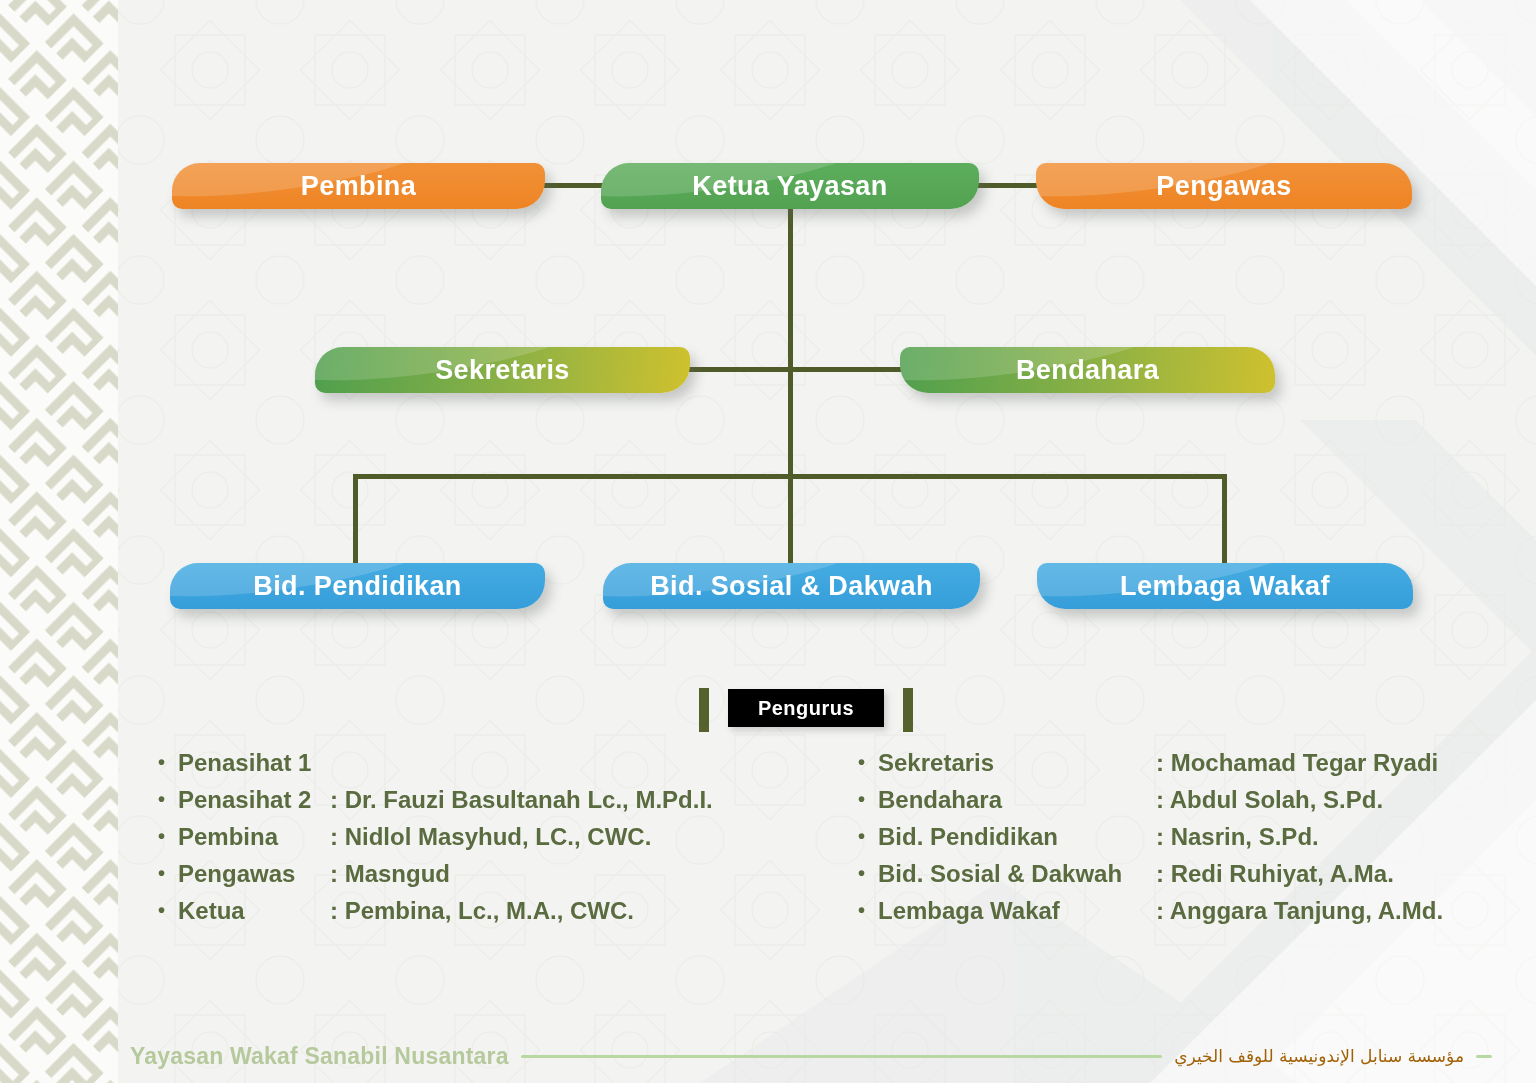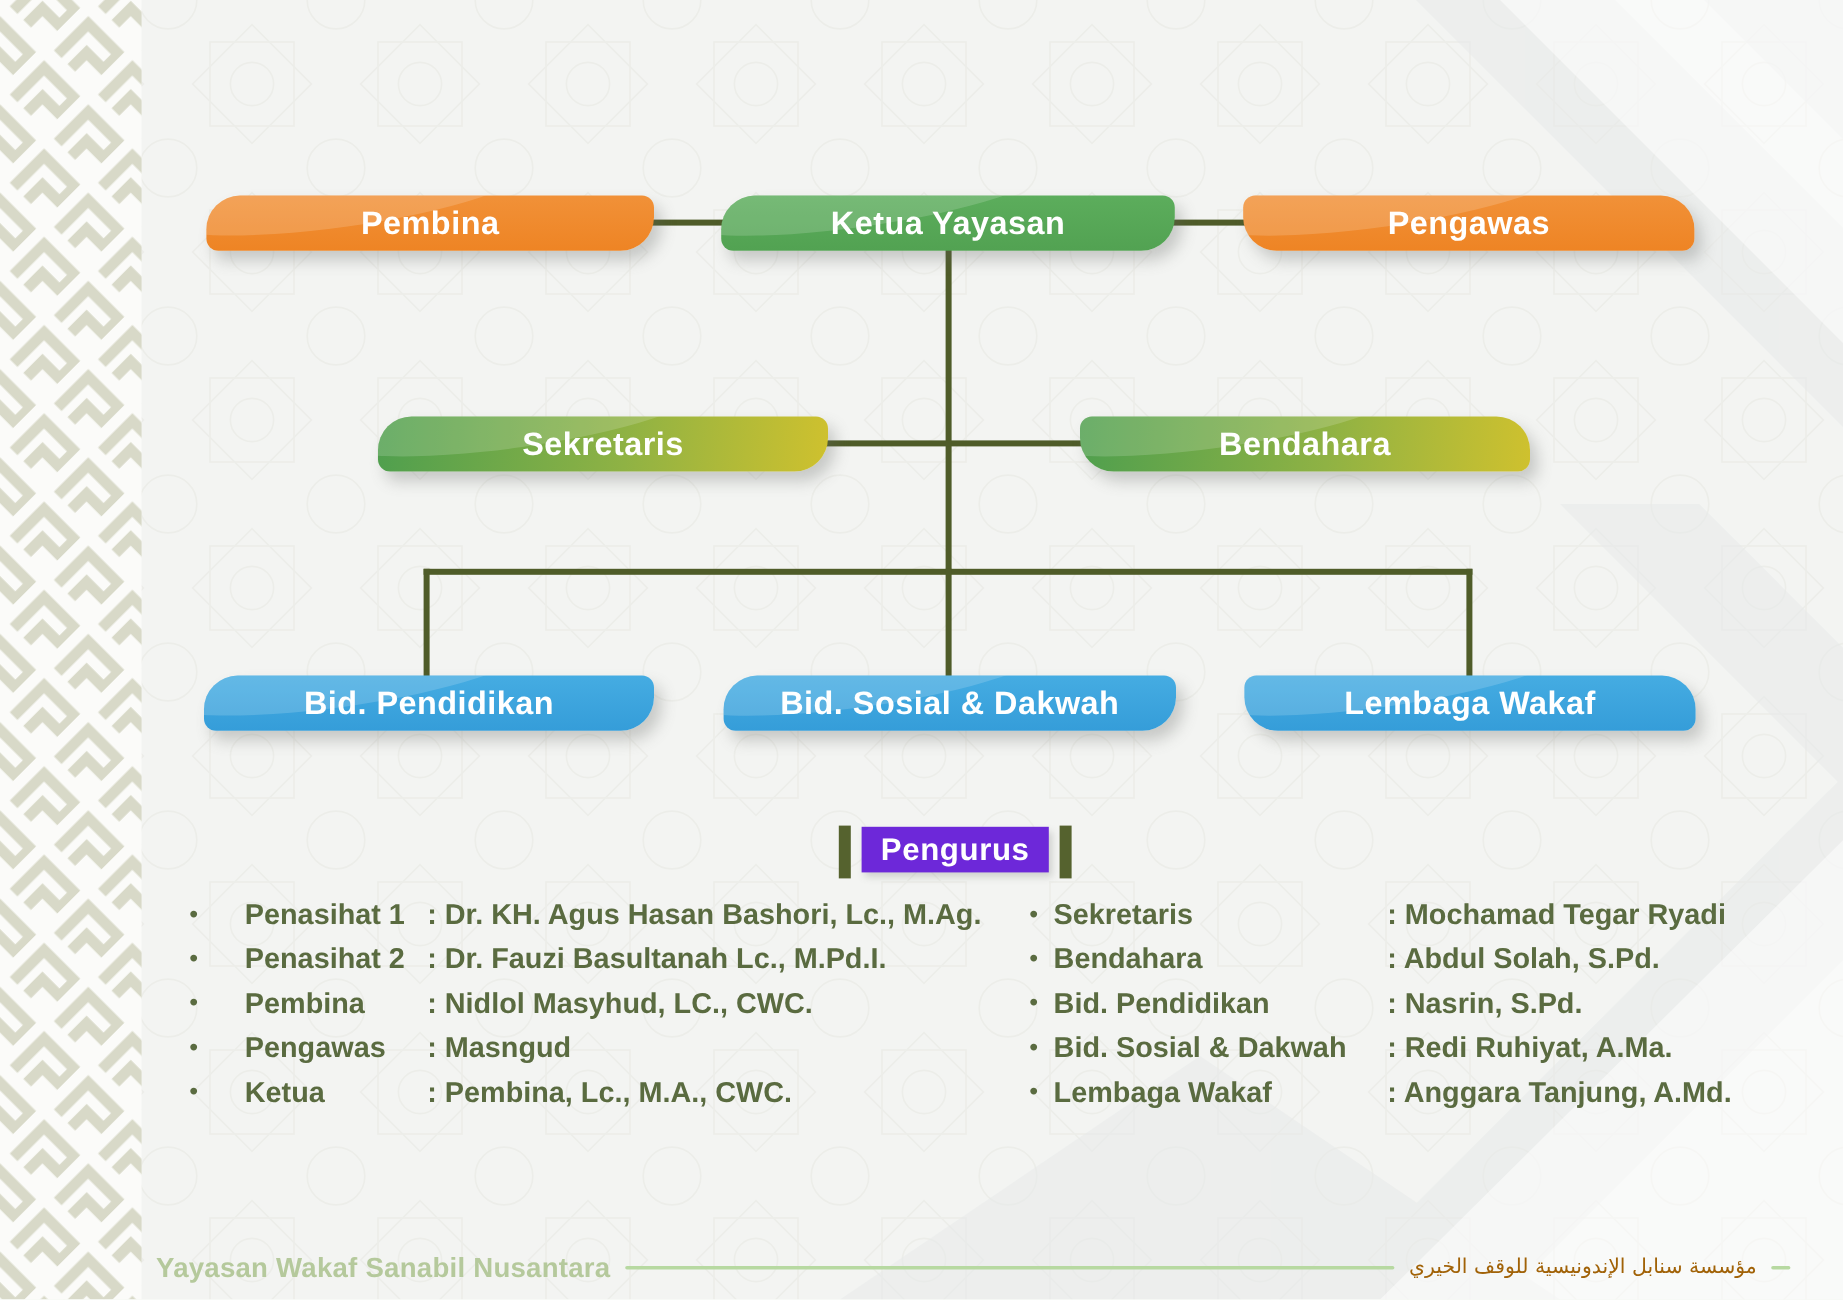--- a/index.html
+++ b/index.html
@@ -19,32 +19,32 @@
   .node.green {background:linear-gradient(180deg,#5cad5c 0%,#52a252 100%);}
   .node.grad  {background:linear-gradient(95deg,#4f9f4e 0%,#8fb244 55%,#cfc12e 100%);}
   .node.blue  {background:linear-gradient(180deg,#45ace2 0%,#359dd9 100%);}
 
   
   .line{position:absolute;background:#4f5c29;}
 
   
   .badge-wrap{position:absolute;left:699px;top:686px;display:flex;align-items:center;}
   .badge-bar{width:10px;height:44px;background:#55622e;transform:translateY(2px);}
-  .badge-box{width:156px;height:38px;margin:0 9px;background:#6d28d9;display:flex;
-        align-items:center;justify-content:center;color:#fff;font-weight:700;font-size:26px;
+  .badge-box{width:156px;height:38px;margin:0 19px;background:#000000;display:flex;
+        align-items:center;justify-content:center;color:#fff;font-weight:700;font-size:20px;
         letter-spacing:.5px;box-shadow:3px 4px 6px rgba(95,100,95,.25);}
 
   
   .roster-col{position:absolute;top:744px;color:#5a6b40;font-weight:600;font-size:24px;}
   .col-left{left:158px;width:690px;}
   .col-right{left:858px;width:648px;}
   .row{display:flex;height:37px;align-items:center;}
   .bullet{width:20px;font-size:20px;flex:0 0 auto;}
   .rlabel{flex:0 0 auto;}
-  .col-left  .rlabel{width:152px;margin-left:26px;}
+  .col-left  .rlabel{width:152px;}
   .col-right .rlabel{width:278px;}
   .rvalue{white-space:pre;}
 
   
   .footer{position:absolute;left:130px;right:44px;top:1042px;height:28px;display:flex;
         align-items:center;gap:12px;}
   .f-latin{font-size:23px;font-weight:700;color:#b5c99c;letter-spacing:.2px;}
   .f-line{flex:1;height:3px;background:#b7d9a1;border-radius:2px;}
   .f-arabic{font-size:17px;color:#a16207;font-family:"DejaVu Sans",sans-serif;}
   .f-dash{width:16px;height:3px;background:#b7d9a1;border-radius:2px;}
@@ -130,21 +130,20 @@
     <div class="badge-box">
       <span>Pengurus</span>
     </div>
     <div class="badge-bar"></div>
   </div>
 
   <div class="roster-col col-left">
     <div class="row">
       <span class="bullet">•</span>
       <span class="rlabel">Penasihat 1</span>
-      <span class="rvalue">: Dr. KH. Agus Hasan Bashori, Lc., M.Ag.</span>
     </div>
     <div class="row">
       <span class="bullet">•</span>
       <span class="rlabel">Penasihat 2</span>
       <span class="rvalue">: Dr. Fauzi Basultanah Lc., M.Pd.I.</span>
     </div>
     <div class="row">
       <span class="bullet">•</span>
       <span class="rlabel">Pembina</span>
       <span class="rvalue">: Nidlol Masyhud, LC., CWC.</span>

